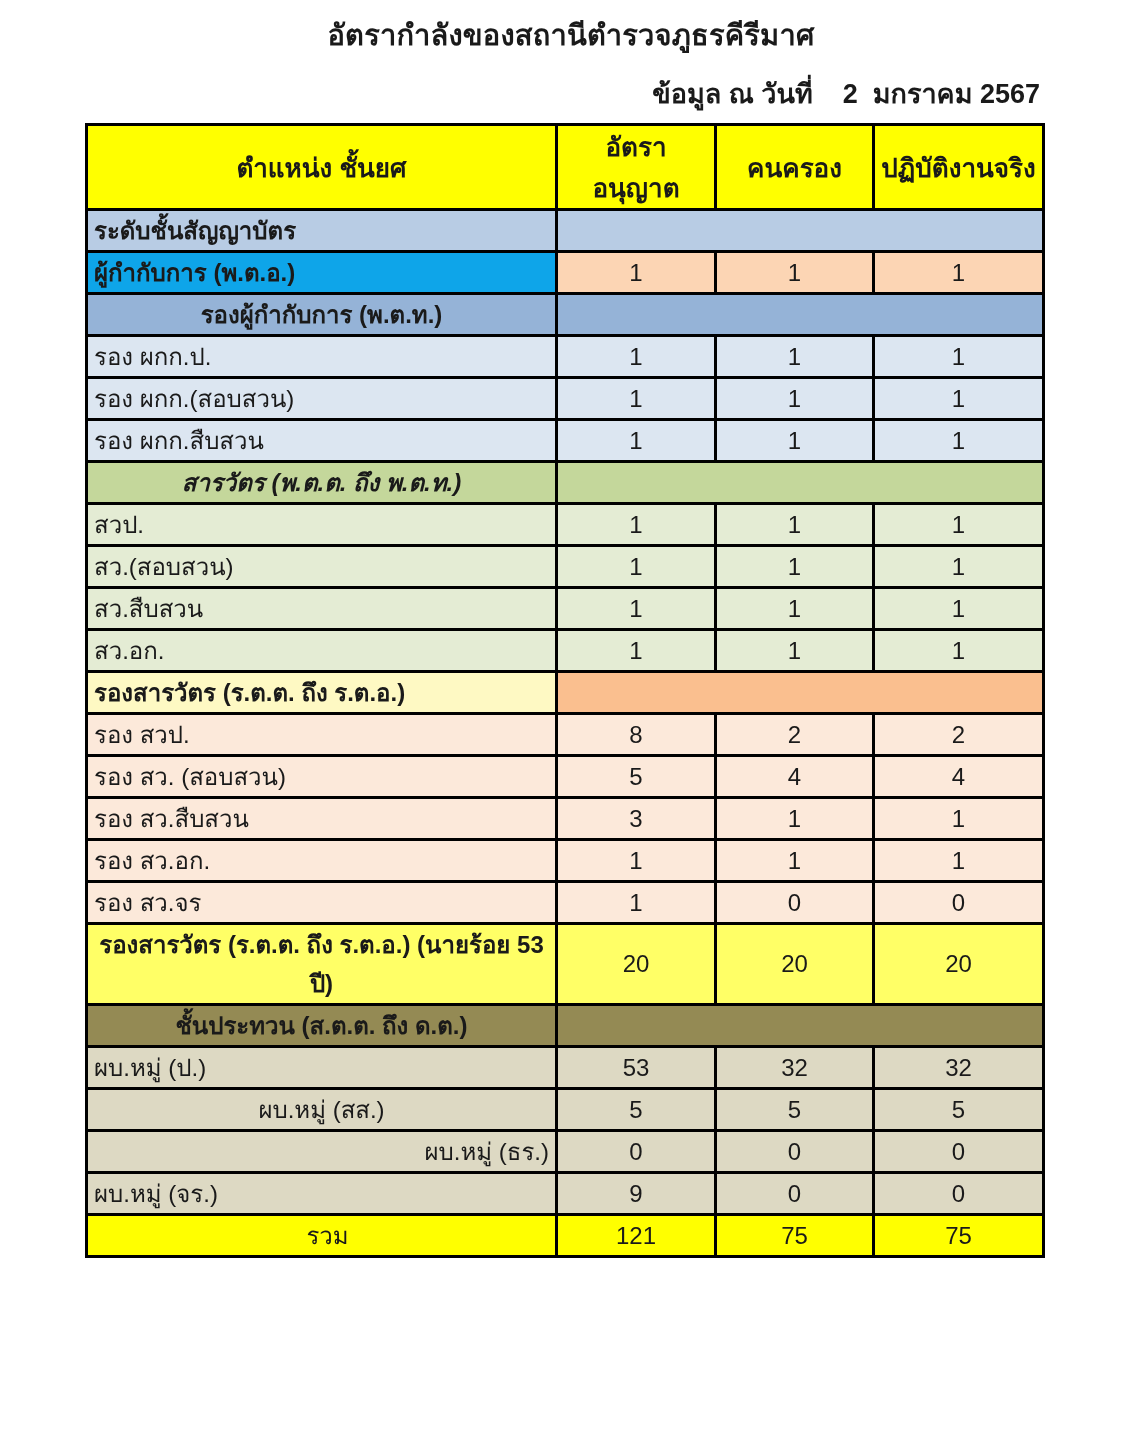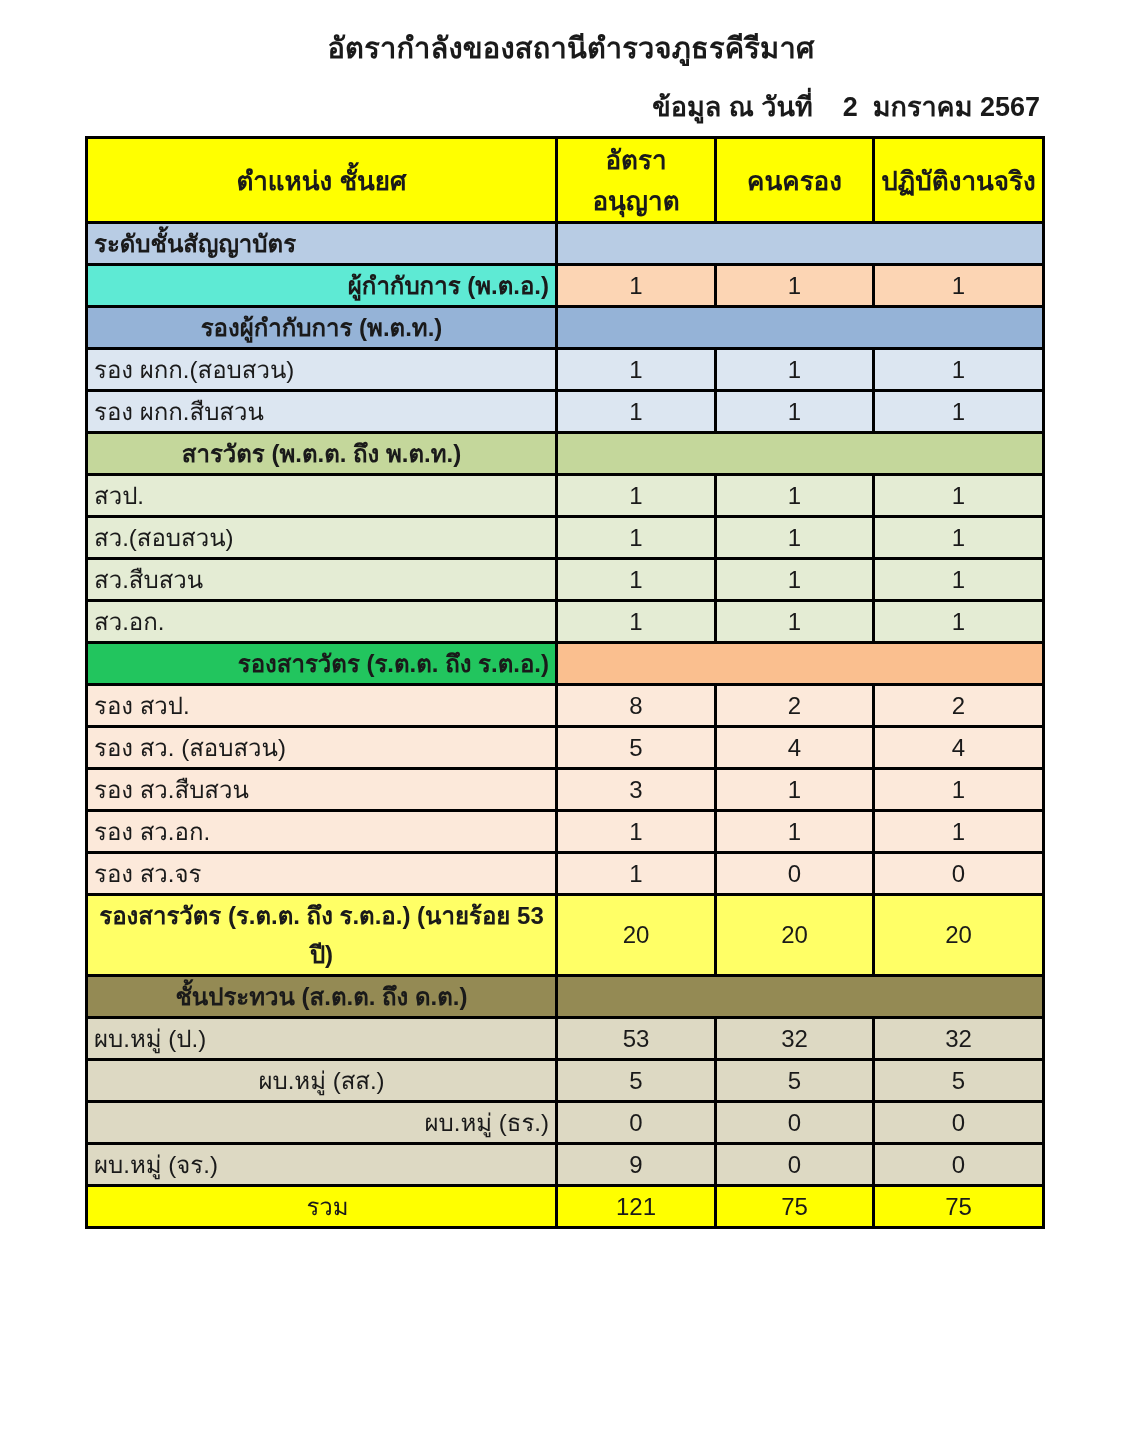--- a/index.html
+++ b/index.html
@@ -10,21 +10,21 @@
     color: #1a1a1a;
   }
   .page {
     position: relative;
     width: 1142px;
     height: 1436px;
     background: #ffffff;
     overflow: hidden;
   }
   .doc-title {
-    padding-top: 25px;
+    padding-top: 12px;
     text-align: center;
     font-size: 29px;
     font-weight: bold;
     letter-spacing: 0.2px;
   }
   .doc-subtitle {
     width: 955px;
     margin: 14px 0 8px 85px;
     text-align: right;
     font-size: 27px;
@@ -91,43 +91,49 @@
         <th>คนครอง</th>
         <th>ปฏิบัติงานจริง</th>
       </tr>
     </thead>
     <tbody>
         <tr>
           <td class="label section" style="background: rgb(184, 204, 228); text-align: left;">ระดับชั้นสัญญาบัตร</td>
           <td colspan="3" style="background: rgb(184, 204, 228);"></td>
         </tr>
         <tr>
-          <td class="label subheader" style="background: #5eead4; text-align: right;">ผู้กำกับการ (พ.ต.อ.)</td>
+          <td class="label subheader" style="background: #0ea5e9; text-align: left;">ผู้กำกับการ (พ.ต.อ.)</td>
           <td class="num subheader" style="background: rgb(252, 213, 180);">1</td>
           <td class="num subheader" style="background: rgb(252, 213, 180);">1</td>
           <td class="num subheader" style="background: rgb(252, 213, 180);">1</td>
         </tr>
         <tr>
           <td class="label section" style="background: rgb(149, 179, 215); text-align: center;">รองผู้กำกับการ (พ.ต.ท.)</td>
           <td colspan="3" style="background: rgb(149, 179, 215);"></td>
         </tr>
         <tr>
+          <td class="label data" style="background: rgb(220, 230, 241); text-align: left;">รอง ผกก.ป.</td>
+          <td class="num data" style="background: rgb(220, 230, 241);">1</td>
+          <td class="num data" style="background: rgb(220, 230, 241);">1</td>
+          <td class="num data" style="background: rgb(220, 230, 241);">1</td>
+        </tr>
+        <tr>
           <td class="label data" style="background: rgb(220, 230, 241); text-align: left;">รอง ผกก.(สอบสวน)</td>
           <td class="num data" style="background: rgb(220, 230, 241);">1</td>
           <td class="num data" style="background: rgb(220, 230, 241);">1</td>
           <td class="num data" style="background: rgb(220, 230, 241);">1</td>
         </tr>
         <tr>
           <td class="label data" style="background: rgb(220, 230, 241); text-align: left;">รอง ผกก.สืบสวน</td>
           <td class="num data" style="background: rgb(220, 230, 241);">1</td>
           <td class="num data" style="background: rgb(220, 230, 241);">1</td>
           <td class="num data" style="background: rgb(220, 230, 241);">1</td>
         </tr>
         <tr>
-          <td class="label section" style="background: rgb(196, 215, 155); text-align: center;">สารวัตร (พ.ต.ต. ถึง พ.ต.ท.)</td>
+          <td class="label section" style="background: rgb(196, 215, 155); text-align: center; font-style: italic;">สารวัตร (พ.ต.ต. ถึง พ.ต.ท.)</td>
           <td colspan="3" style="background: rgb(196, 215, 155);"></td>
         </tr>
         <tr>
           <td class="label data" style="background: rgb(228, 236, 212); text-align: left;">สวป.</td>
           <td class="num data" style="background: rgb(228, 236, 212);">1</td>
           <td class="num data" style="background: rgb(228, 236, 212);">1</td>
           <td class="num data" style="background: rgb(228, 236, 212);">1</td>
         </tr>
         <tr>
           <td class="label data" style="background: rgb(228, 236, 212); text-align: left;">สว.(สอบสวน)</td>
@@ -141,21 +147,21 @@
           <td class="num data" style="background: rgb(228, 236, 212);">1</td>
           <td class="num data" style="background: rgb(228, 236, 212);">1</td>
         </tr>
         <tr>
           <td class="label data" style="background: rgb(228, 236, 212); text-align: left;">สว.อก.</td>
           <td class="num data" style="background: rgb(228, 236, 212);">1</td>
           <td class="num data" style="background: rgb(228, 236, 212);">1</td>
           <td class="num data" style="background: rgb(228, 236, 212);">1</td>
         </tr>
         <tr>
-          <td class="label section" style="background: #22c55e; text-align: right;">รองสารวัตร (ร.ต.ต. ถึง ร.ต.อ.)</td>
+          <td class="label section" style="background: #fef9c3; text-align: left;">รองสารวัตร (ร.ต.ต. ถึง ร.ต.อ.)</td>
           <td colspan="3" style="background: rgb(250, 191, 143);"></td>
         </tr>
         <tr>
           <td class="label data" style="background: rgb(252, 233, 218); text-align: left;">รอง สวป.</td>
           <td class="num data" style="background: rgb(252, 233, 218);">8</td>
           <td class="num data" style="background: rgb(252, 233, 218);">2</td>
           <td class="num data" style="background: rgb(252, 233, 218);">2</td>
         </tr>
         <tr>
           <td class="label data" style="background: rgb(252, 233, 218); text-align: left;">รอง สว. (สอบสวน)</td>

